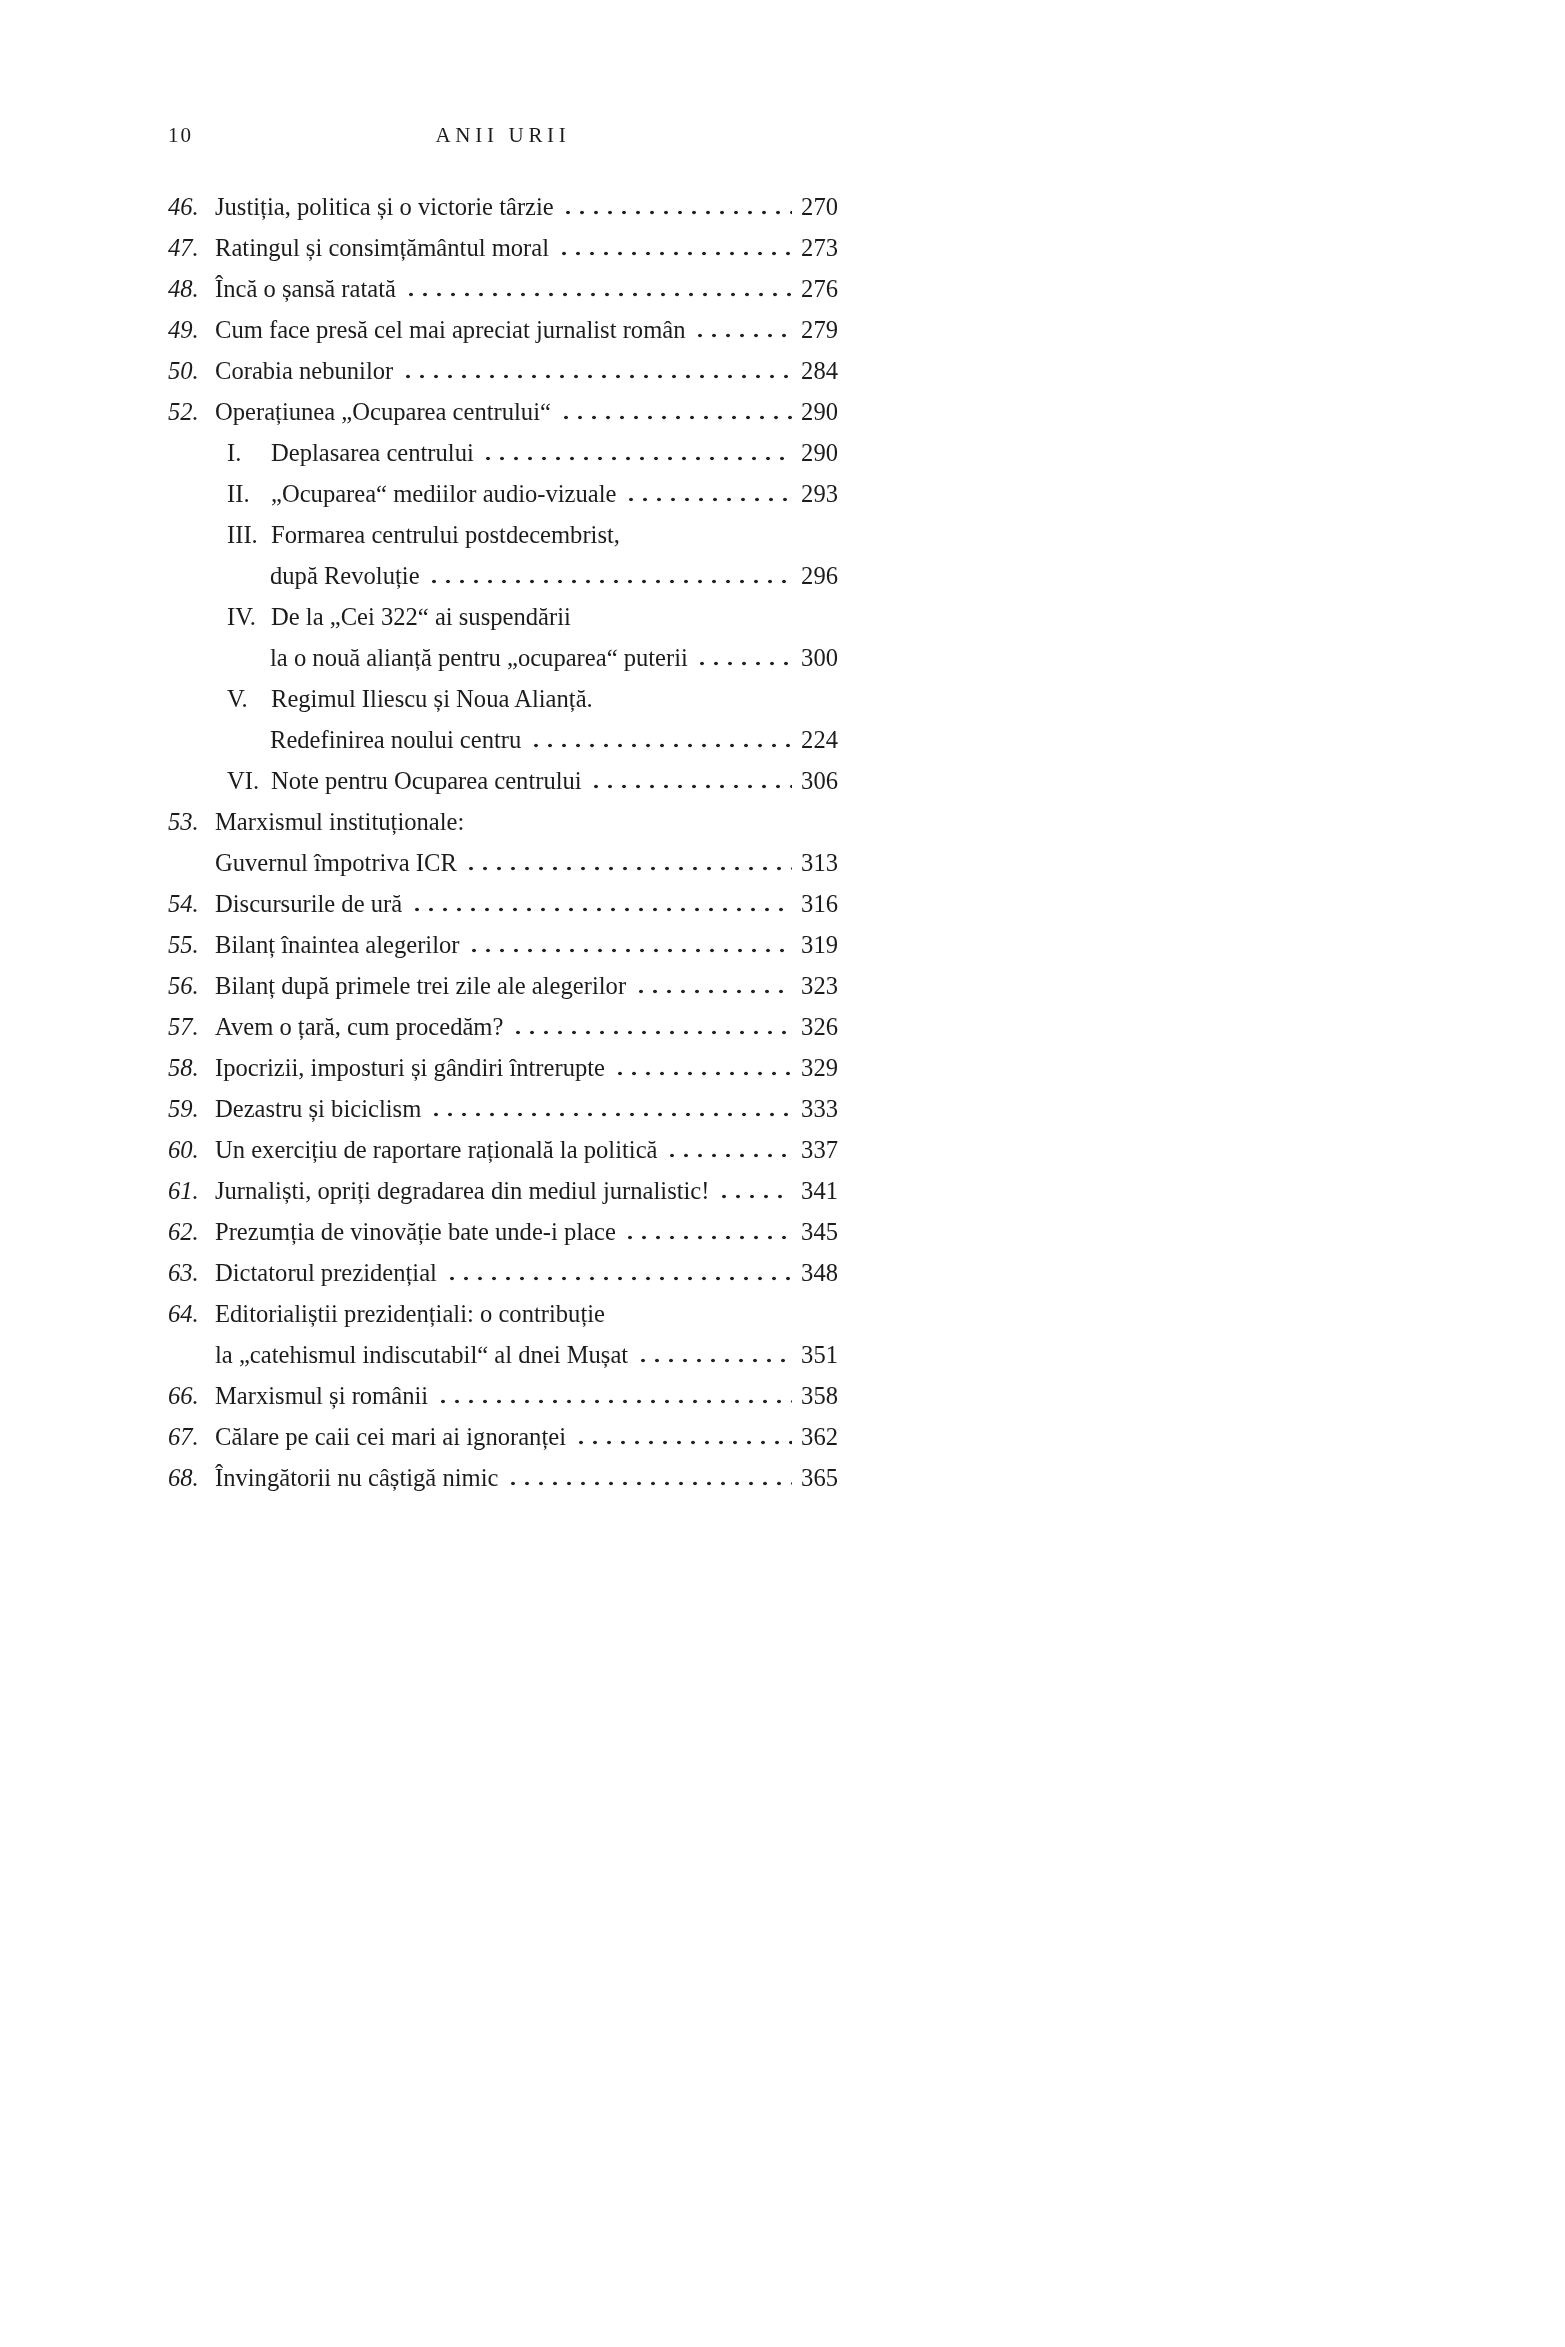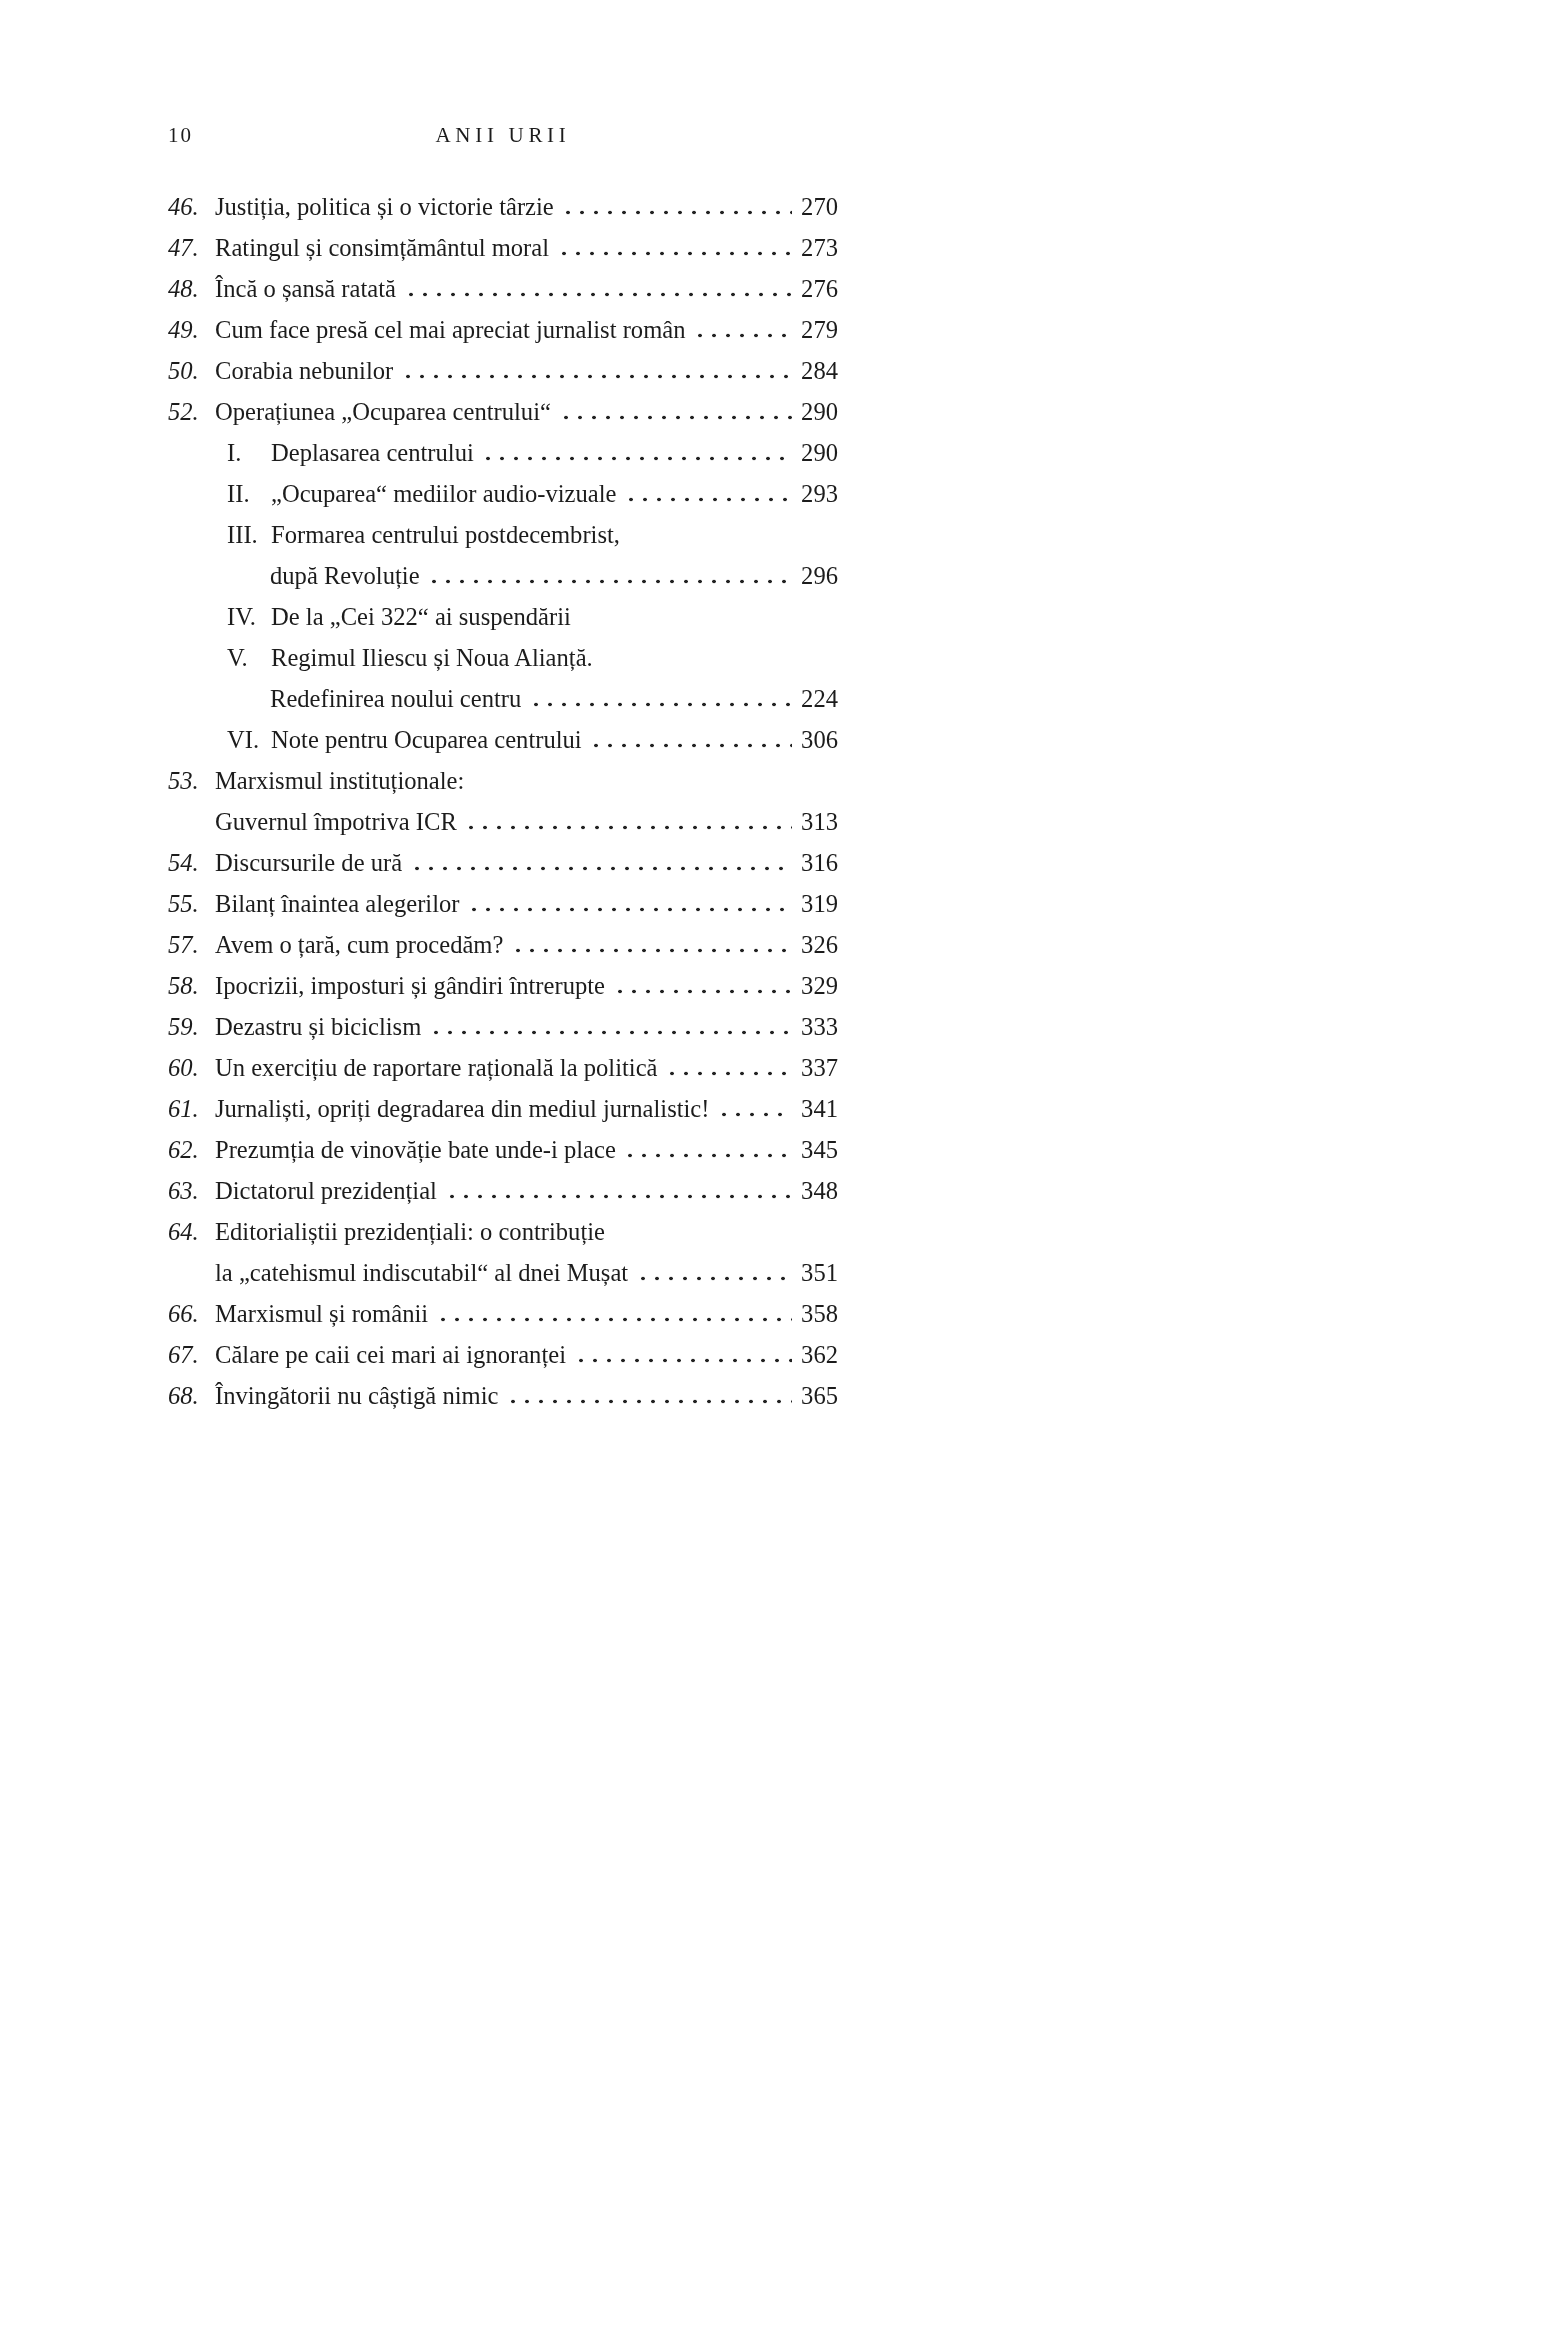--- a/index.html
+++ b/index.html
@@ -132,20 +132,26 @@
       <div class="row indent-2">
         <span class="num"></span>
         <span class="text">după Revoluție</span>
         <span class="leader"></span>
         <span class="page">296</span>
       </div>
       <div class="row indent-1">
         <span class="num">IV.</span>
         <span class="text">De la „Cei 322“ ai suspendării</span>
       </div>
+      <div class="row indent-2">
+        <span class="num"></span>
+        <span class="text">la o nouă alianță pentru „ocuparea“ puterii</span>
+        <span class="leader"></span>
+        <span class="page">300</span>
+      </div>
       <div class="row indent-1">
         <span class="num">V.</span>
         <span class="text">Regimul Iliescu și Noua Alianță.</span>
       </div>
       <div class="row indent-2">
         <span class="num"></span>
         <span class="text">Redefinirea noului centru</span>
         <span class="leader"></span>
         <span class="page">224</span>
       </div>
@@ -169,20 +175,26 @@
         <span class="num">54.</span>
         <span class="text">Discursurile de ură</span>
         <span class="leader"></span>
         <span class="page">316</span>
       </div>
       <div class="row indent-0">
         <span class="num">55.</span>
         <span class="text">Bilanț înaintea alegerilor</span>
         <span class="leader"></span>
         <span class="page">319</span>
+      </div>
+      <div class="row indent-0">
+        <span class="num">56.</span>
+        <span class="text">Bilanț după primele trei zile ale alegerilor</span>
+        <span class="leader"></span>
+        <span class="page">323</span>
       </div>
       <div class="row indent-0">
         <span class="num">57.</span>
         <span class="text">Avem o țară, cum procedăm?</span>
         <span class="leader"></span>
         <span class="page">326</span>
       </div>
       <div class="row indent-0">
         <span class="num">58.</span>
         <span class="text">Ipocrizii, imposturi și gândiri întrerupte</span>

